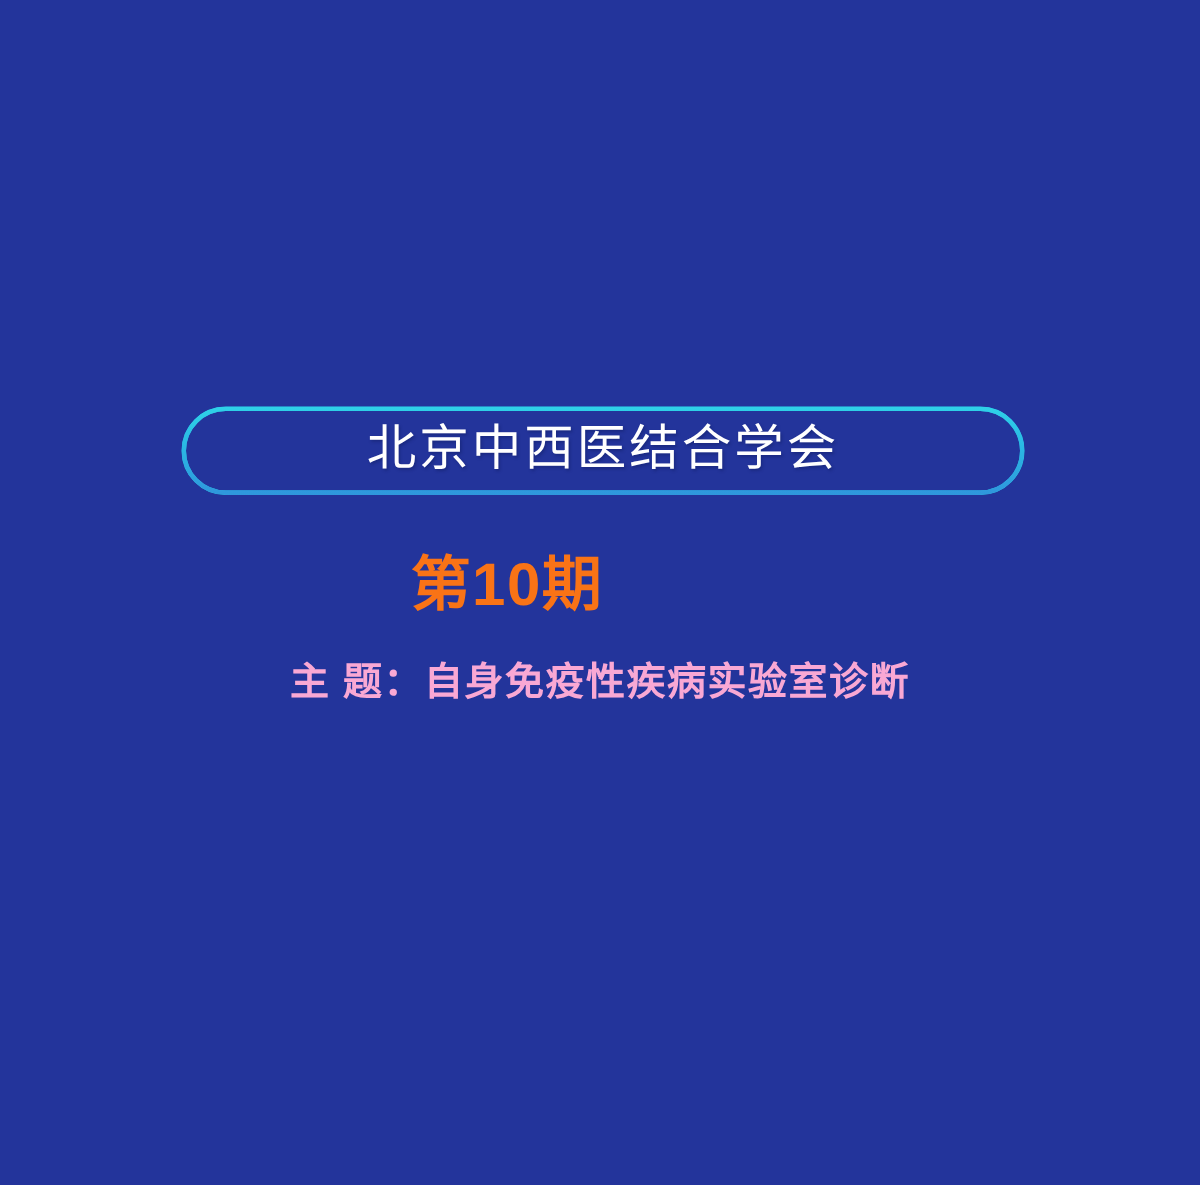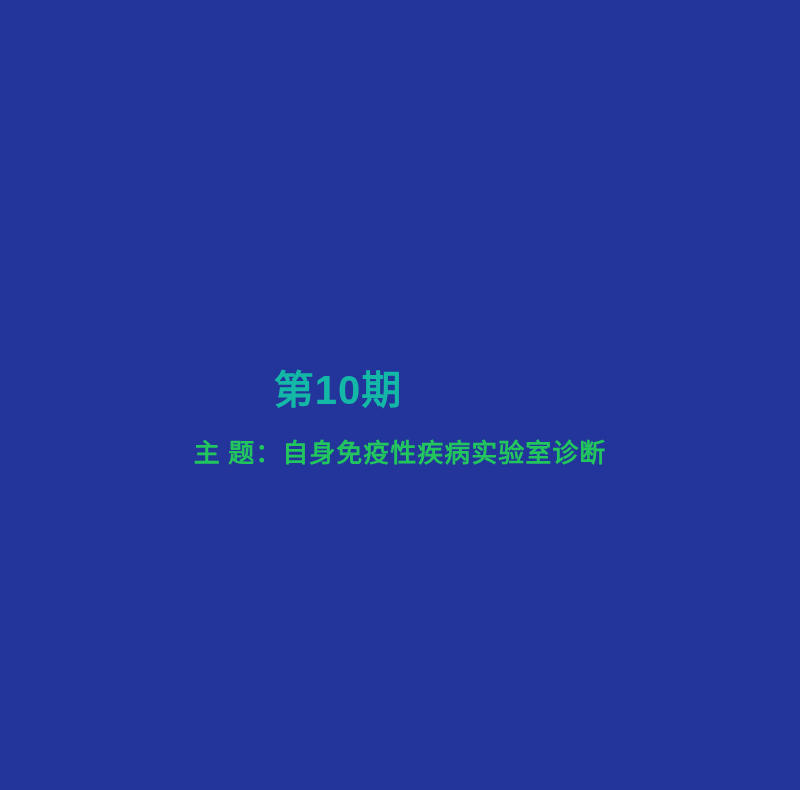--- a/index.html
+++ b/index.html
@@ -112,57 +112,60 @@
   
   .issue {
     position: absolute;
     left: 0;
     top: 369px;
     width: 676px;
     text-align: center;
     font-family: "Liberation Sans", "DejaVu Sans", sans-serif;
     font-size: 40px;
     font-weight: 700;
-    color: #14b8a6;
+    color: #f97316;
     letter-spacing: 1px;
     line-height: 1.05;
     white-space: nowrap;
   }
 
   
   .topic {
     position: absolute;
     left: 0;
     top: 440px;
     width: 800px;
     text-align: center;
-    font-family: Liberation Serif, serif;
+    font-family: Liberation Sans, sans-serif;
     font-size: 26px;
     font-weight: 700;
-    color: #22c55e;
+    color: #f9a8d4;
     letter-spacing: 1px;
     line-height: 1.1;
     white-space: nowrap;
   }
 
   
   .lower-blank {
     position: absolute;
     left: 0;
     top: 500px;
     width: 800px;
     height: 290px;
   }
 </style>
 </head>
 <body>
 
 <div id="poster">
 
 
+  <div class="org-pill">
+    <span class="org-name">北京中西医结合学会</span>
+  </div>
 
   <div class="issue">第10期</div>
 
   <div class="topic">主 题：自身免疫性疾病实验室诊断</div>
 
   <div class="lower-blank"></div>
 
 </div>
 
 </body></html>

